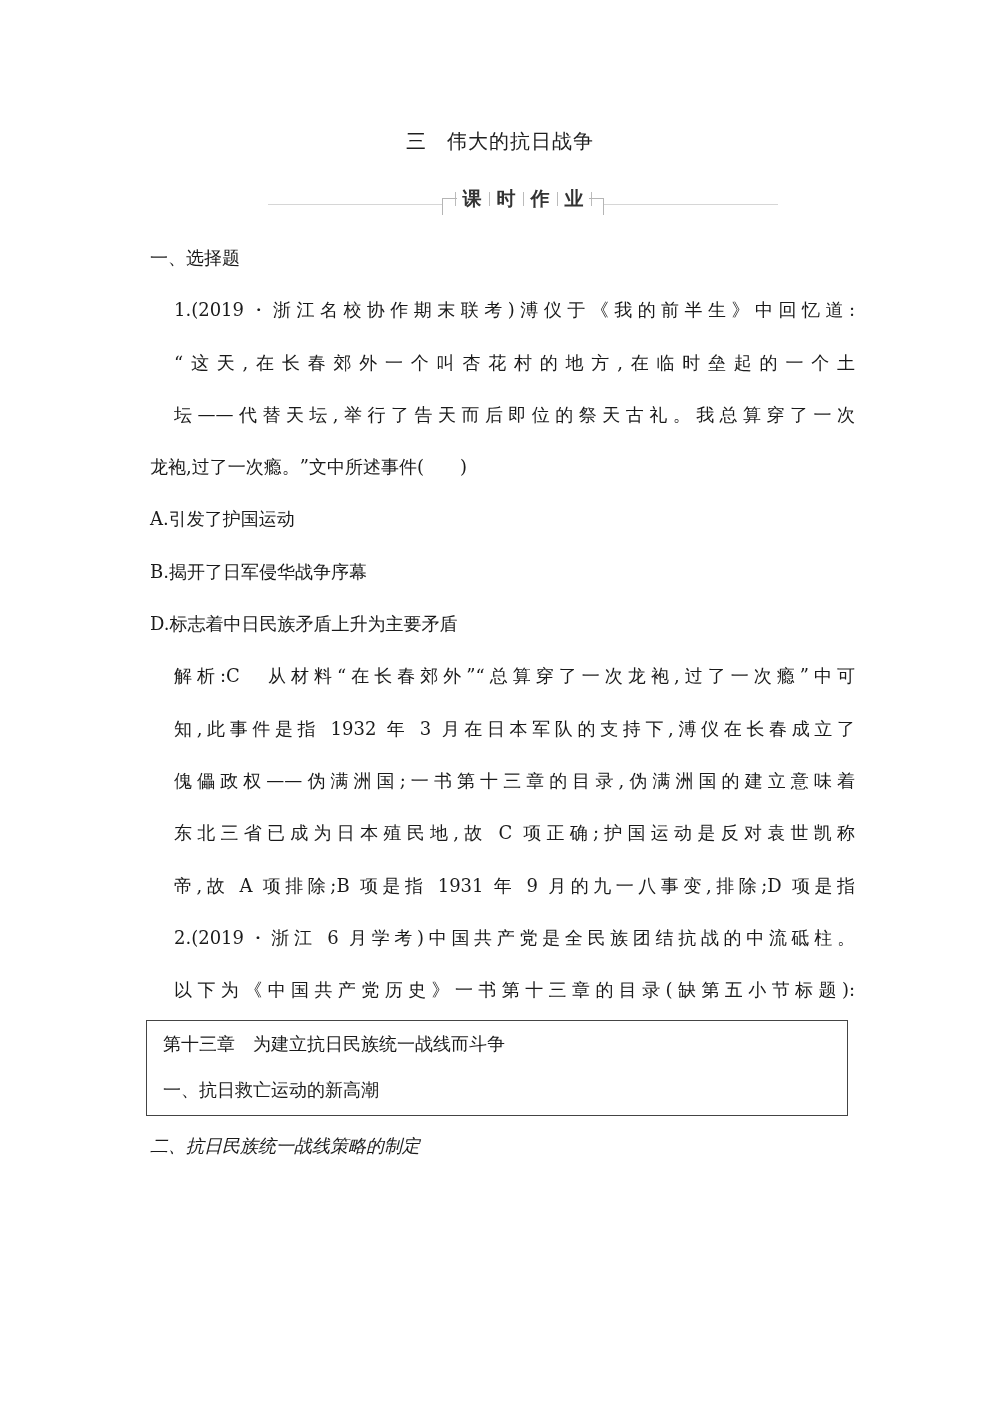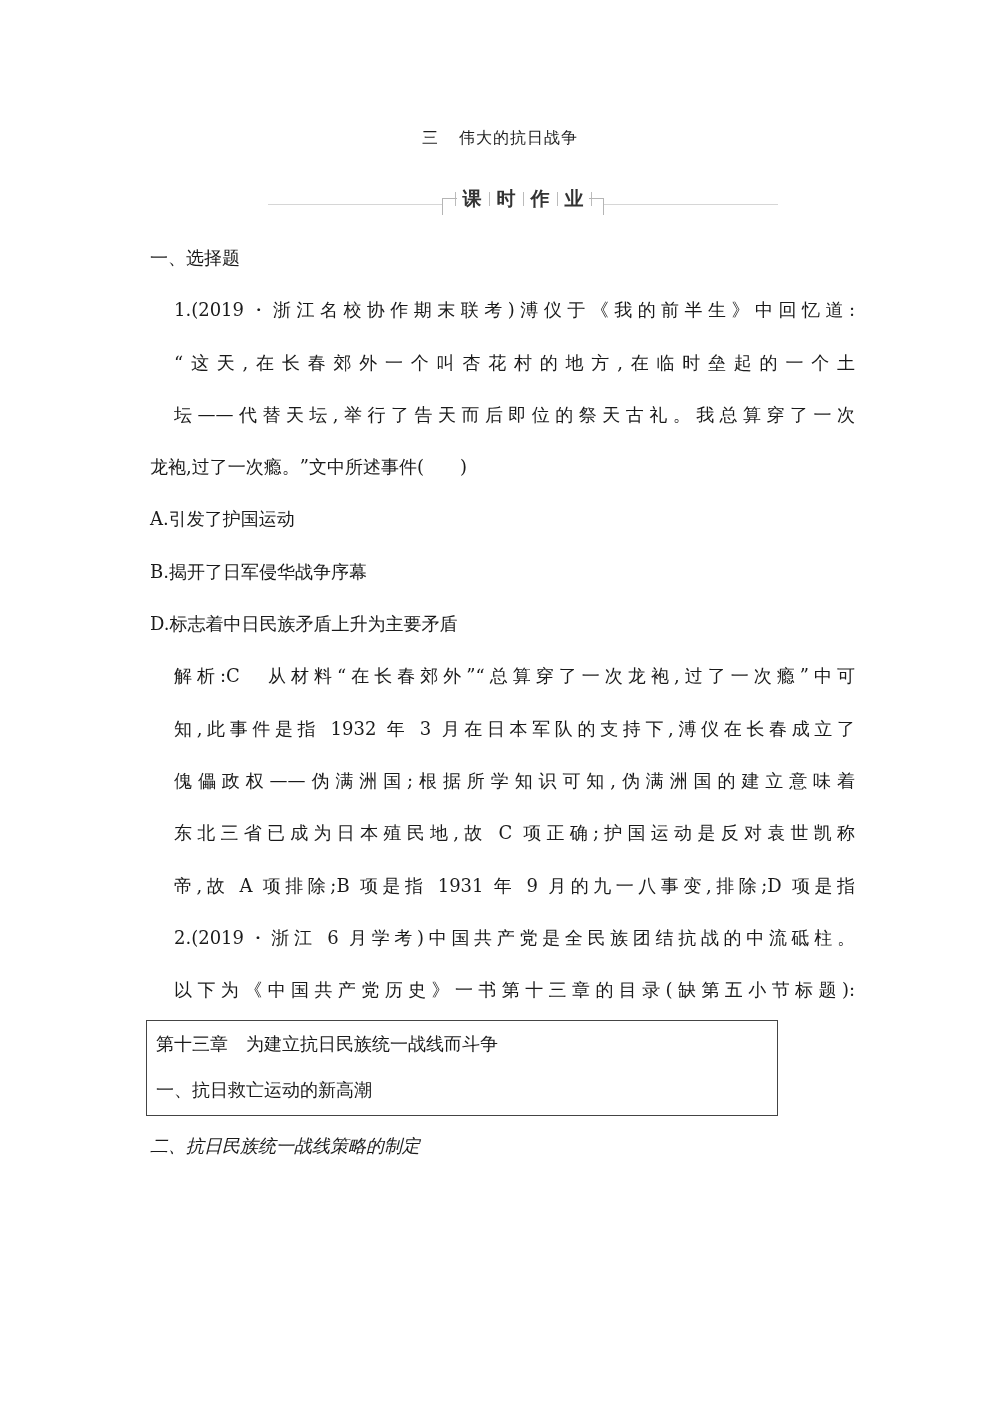--- a/index.html
+++ b/index.html
@@ -14,21 +14,21 @@
       overflow: hidden;
       font-family: "DejaVu Serif", "Liberation Serif", serif;
       color: #1a1a1a;
     }
     .page-title {
       position: absolute;
       top: 128px;
       left: 0;
       width: 1000px;
       text-align: center;
-      font-size: 16px;
+      font-size: 20px;
       letter-spacing: 1px;
       color: #1f1f1f;
       font-family: "DejaVu Sans", "Liberation Sans", sans-serif;
     }
     .page-title .num { margin-right: 20px; }
     .banner {
       position: absolute;
       top: 186px;
       left: 268px;
       width: 510px;
@@ -98,22 +98,22 @@
     .line { white-space: nowrap; height: 52.3px; }
     .line.justify {
       text-align: justify;
       text-align-last: justify;
       white-space: normal;
       margin-left: 24px;
     }
     .toc-box {
       border: 1.5px solid #444;
       margin-left: -4px;
-      padding-left: 9px;
-      width: 632px;
+      padding-left: 16px;
+      width: 702px;
       height: 96px;
       box-sizing: border-box;
       margin-top: 4px;
     }
     .toc-box .line { height: 46px; line-height: 46px; }
     .after-box { margin-top: 4px; font-style: italic; }
   </style>
 </head>
 <body>
 
@@ -147,21 +147,21 @@
   <div>
     <div class="line justify">1.(2019・浙江名校协作期末联考)溥仪于《我的前半生》中回忆道:</div>
     <div class="line justify">“这天,在长春郊外一个叫杏花村的地方,在临时垒起的一个土</div>
     <div class="line justify">坛——代替天坛,举行了告天而后即位的祭天古礼。我总算穿了一次</div>
     <div class="line">龙袍,过了一次瘾。”文中所述事件(　　)</div>
     <div class="line">A.引发了护国运动</div>
     <div class="line">B.揭开了日军侵华战争序幕</div>
     <div class="line">D.标志着中日民族矛盾上升为主要矛盾</div>
     <div class="line justify">解析:C　从材料“在长春郊外”“总算穿了一次龙袍,过了一次瘾”中可</div>
     <div class="line justify">知,此事件是指 1932 年 3 月在日本军队的支持下,溥仪在长春成立了</div>
-    <div class="line justify">傀儡政权——伪满洲国;根据所学知识可知,伪满洲国的建立意味着</div>
+    <div class="line justify">傀儡政权——伪满洲国;一书第十三章的目录,伪满洲国的建立意味着</div>
     <div class="line justify">东北三省已成为日本殖民地,故 C 项正确;护国运动是反对袁世凯称</div>
     <div class="line justify">帝,故 A 项排除;B 项是指 1931 年 9 月的九一八事变,排除;D 项是指</div>
   </div>
 
   <div>
     <div class="line justify">2.(2019・浙江 6 月学考)中国共产党是全民族团结抗战的中流砥柱。</div>
     <div class="line justify">以下为《中国共产党历史》一书第十三章的目录(缺第五小节标题):</div>
     <div class="toc-box">
       <div class="line">第十三章　为建立抗日民族统一战线而斗争</div>
       <div class="line">一、抗日救亡运动的新高潮</div>

